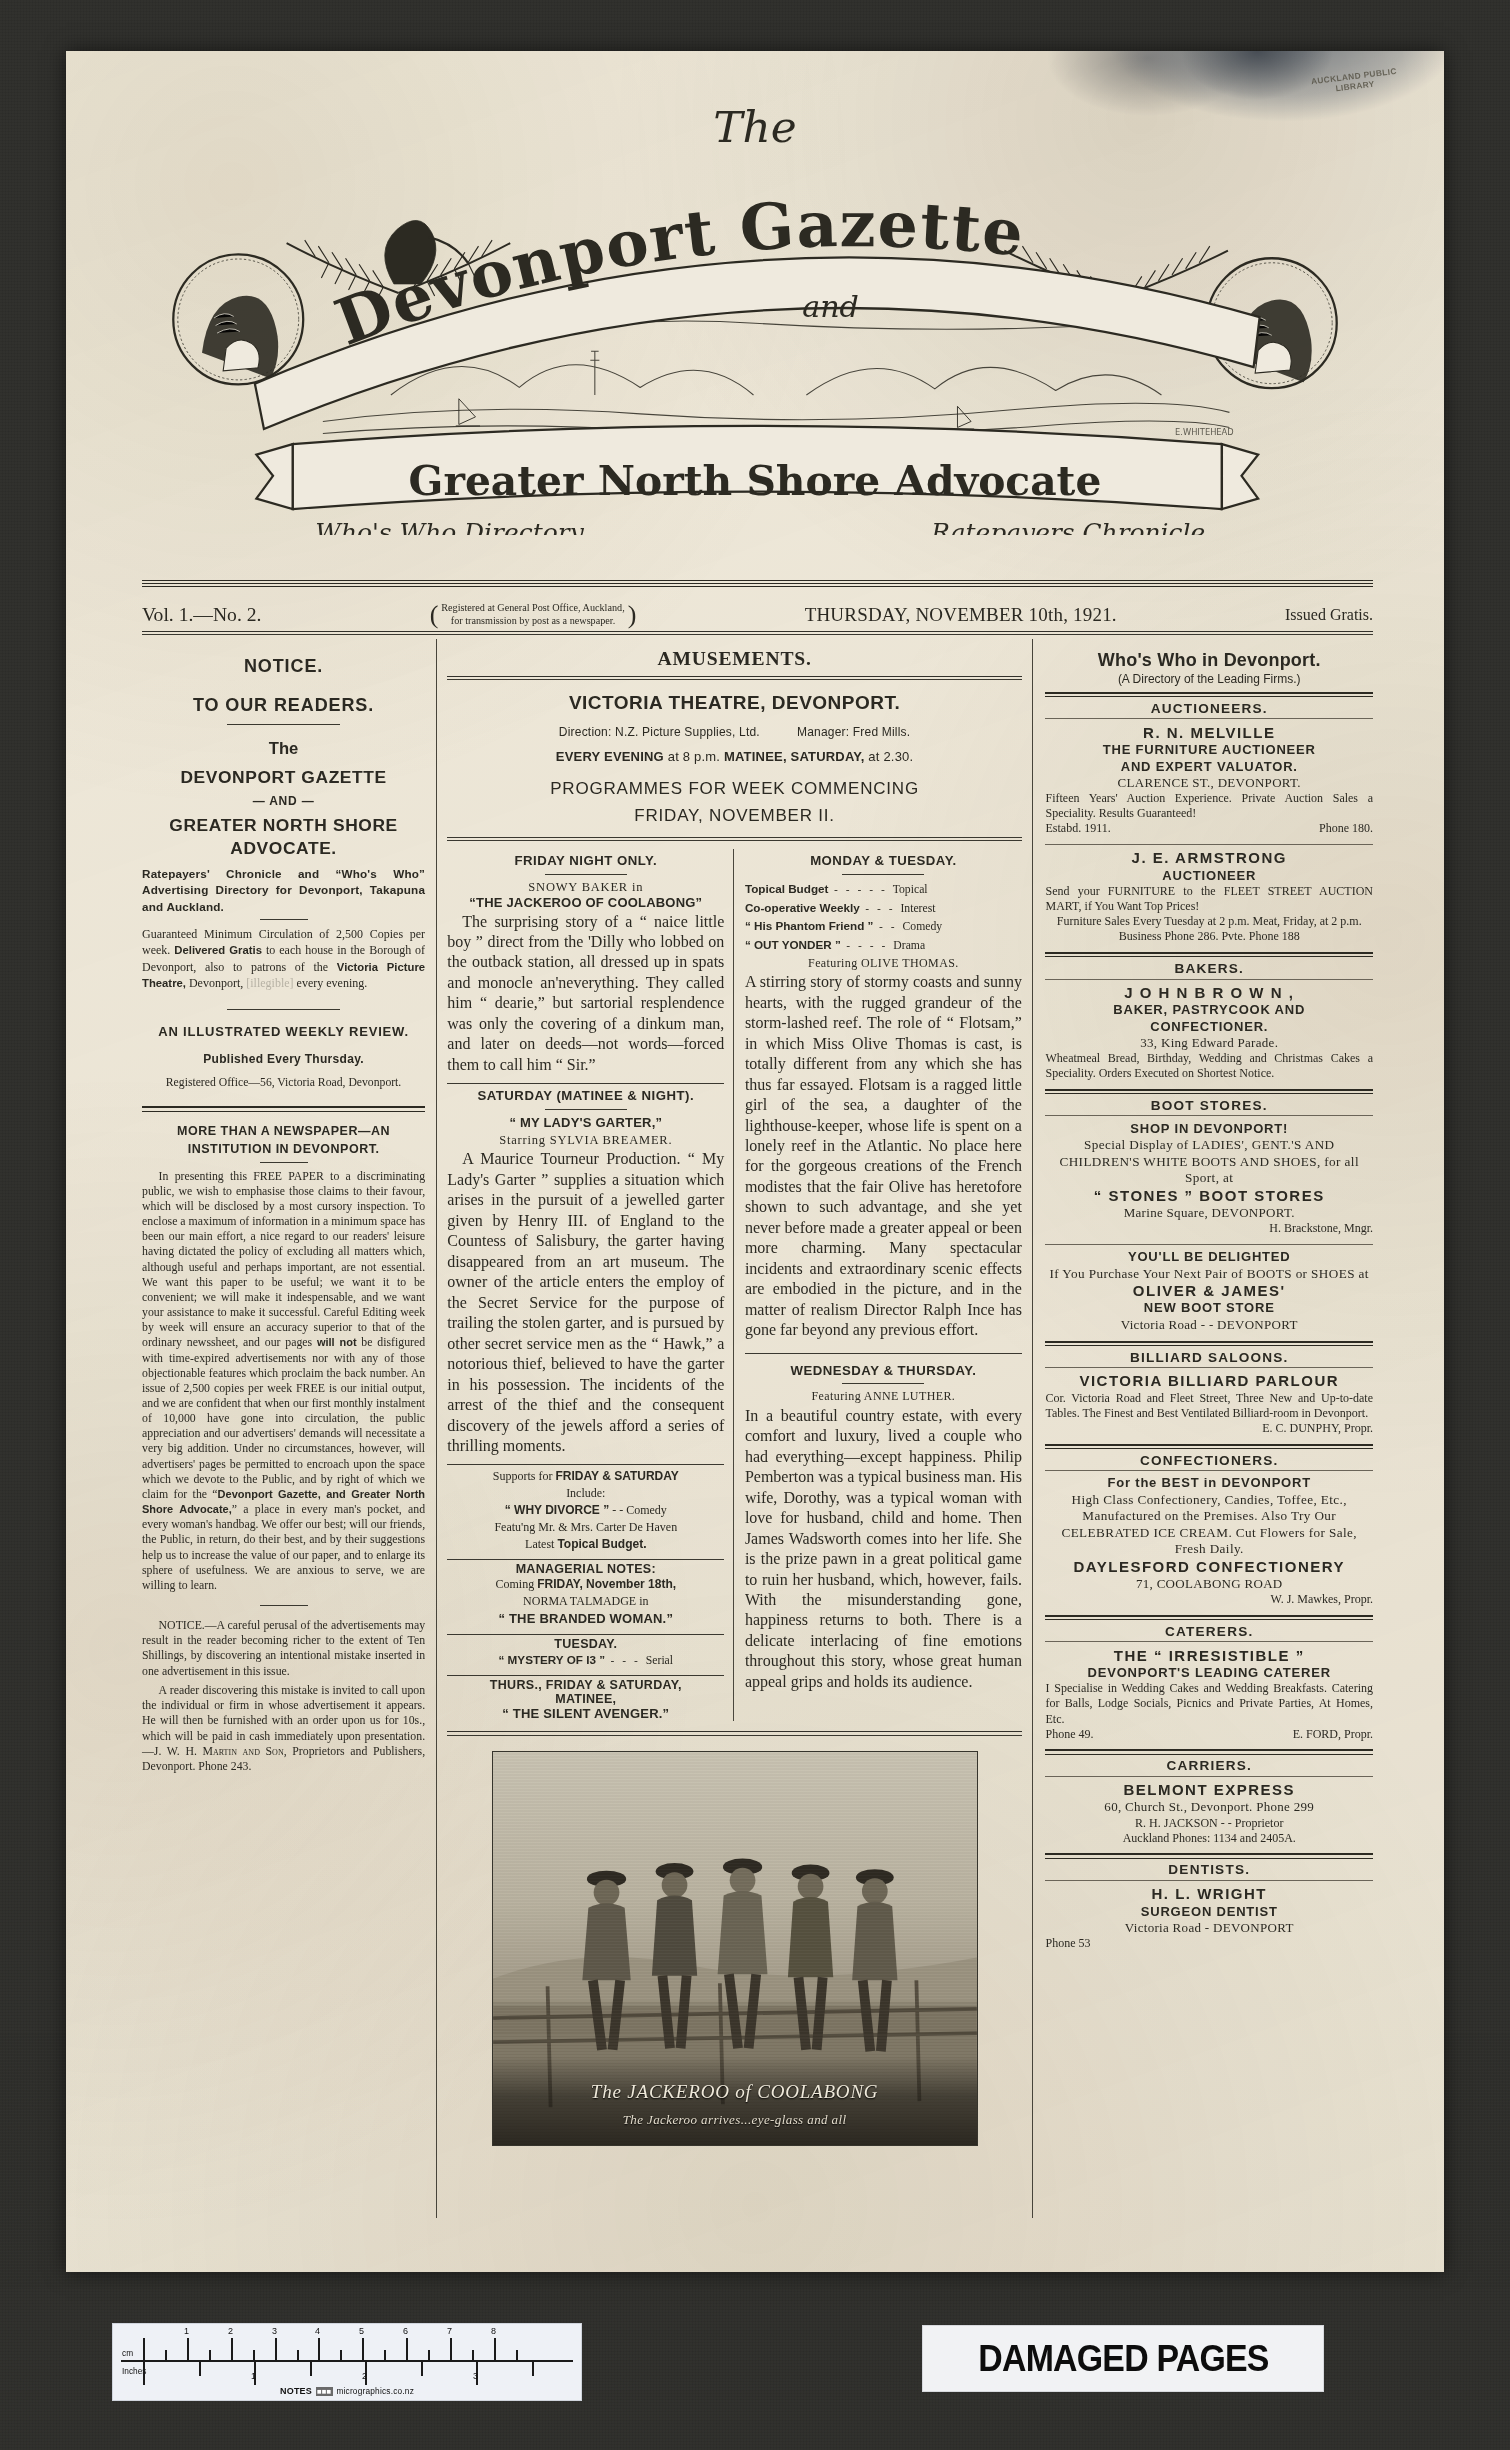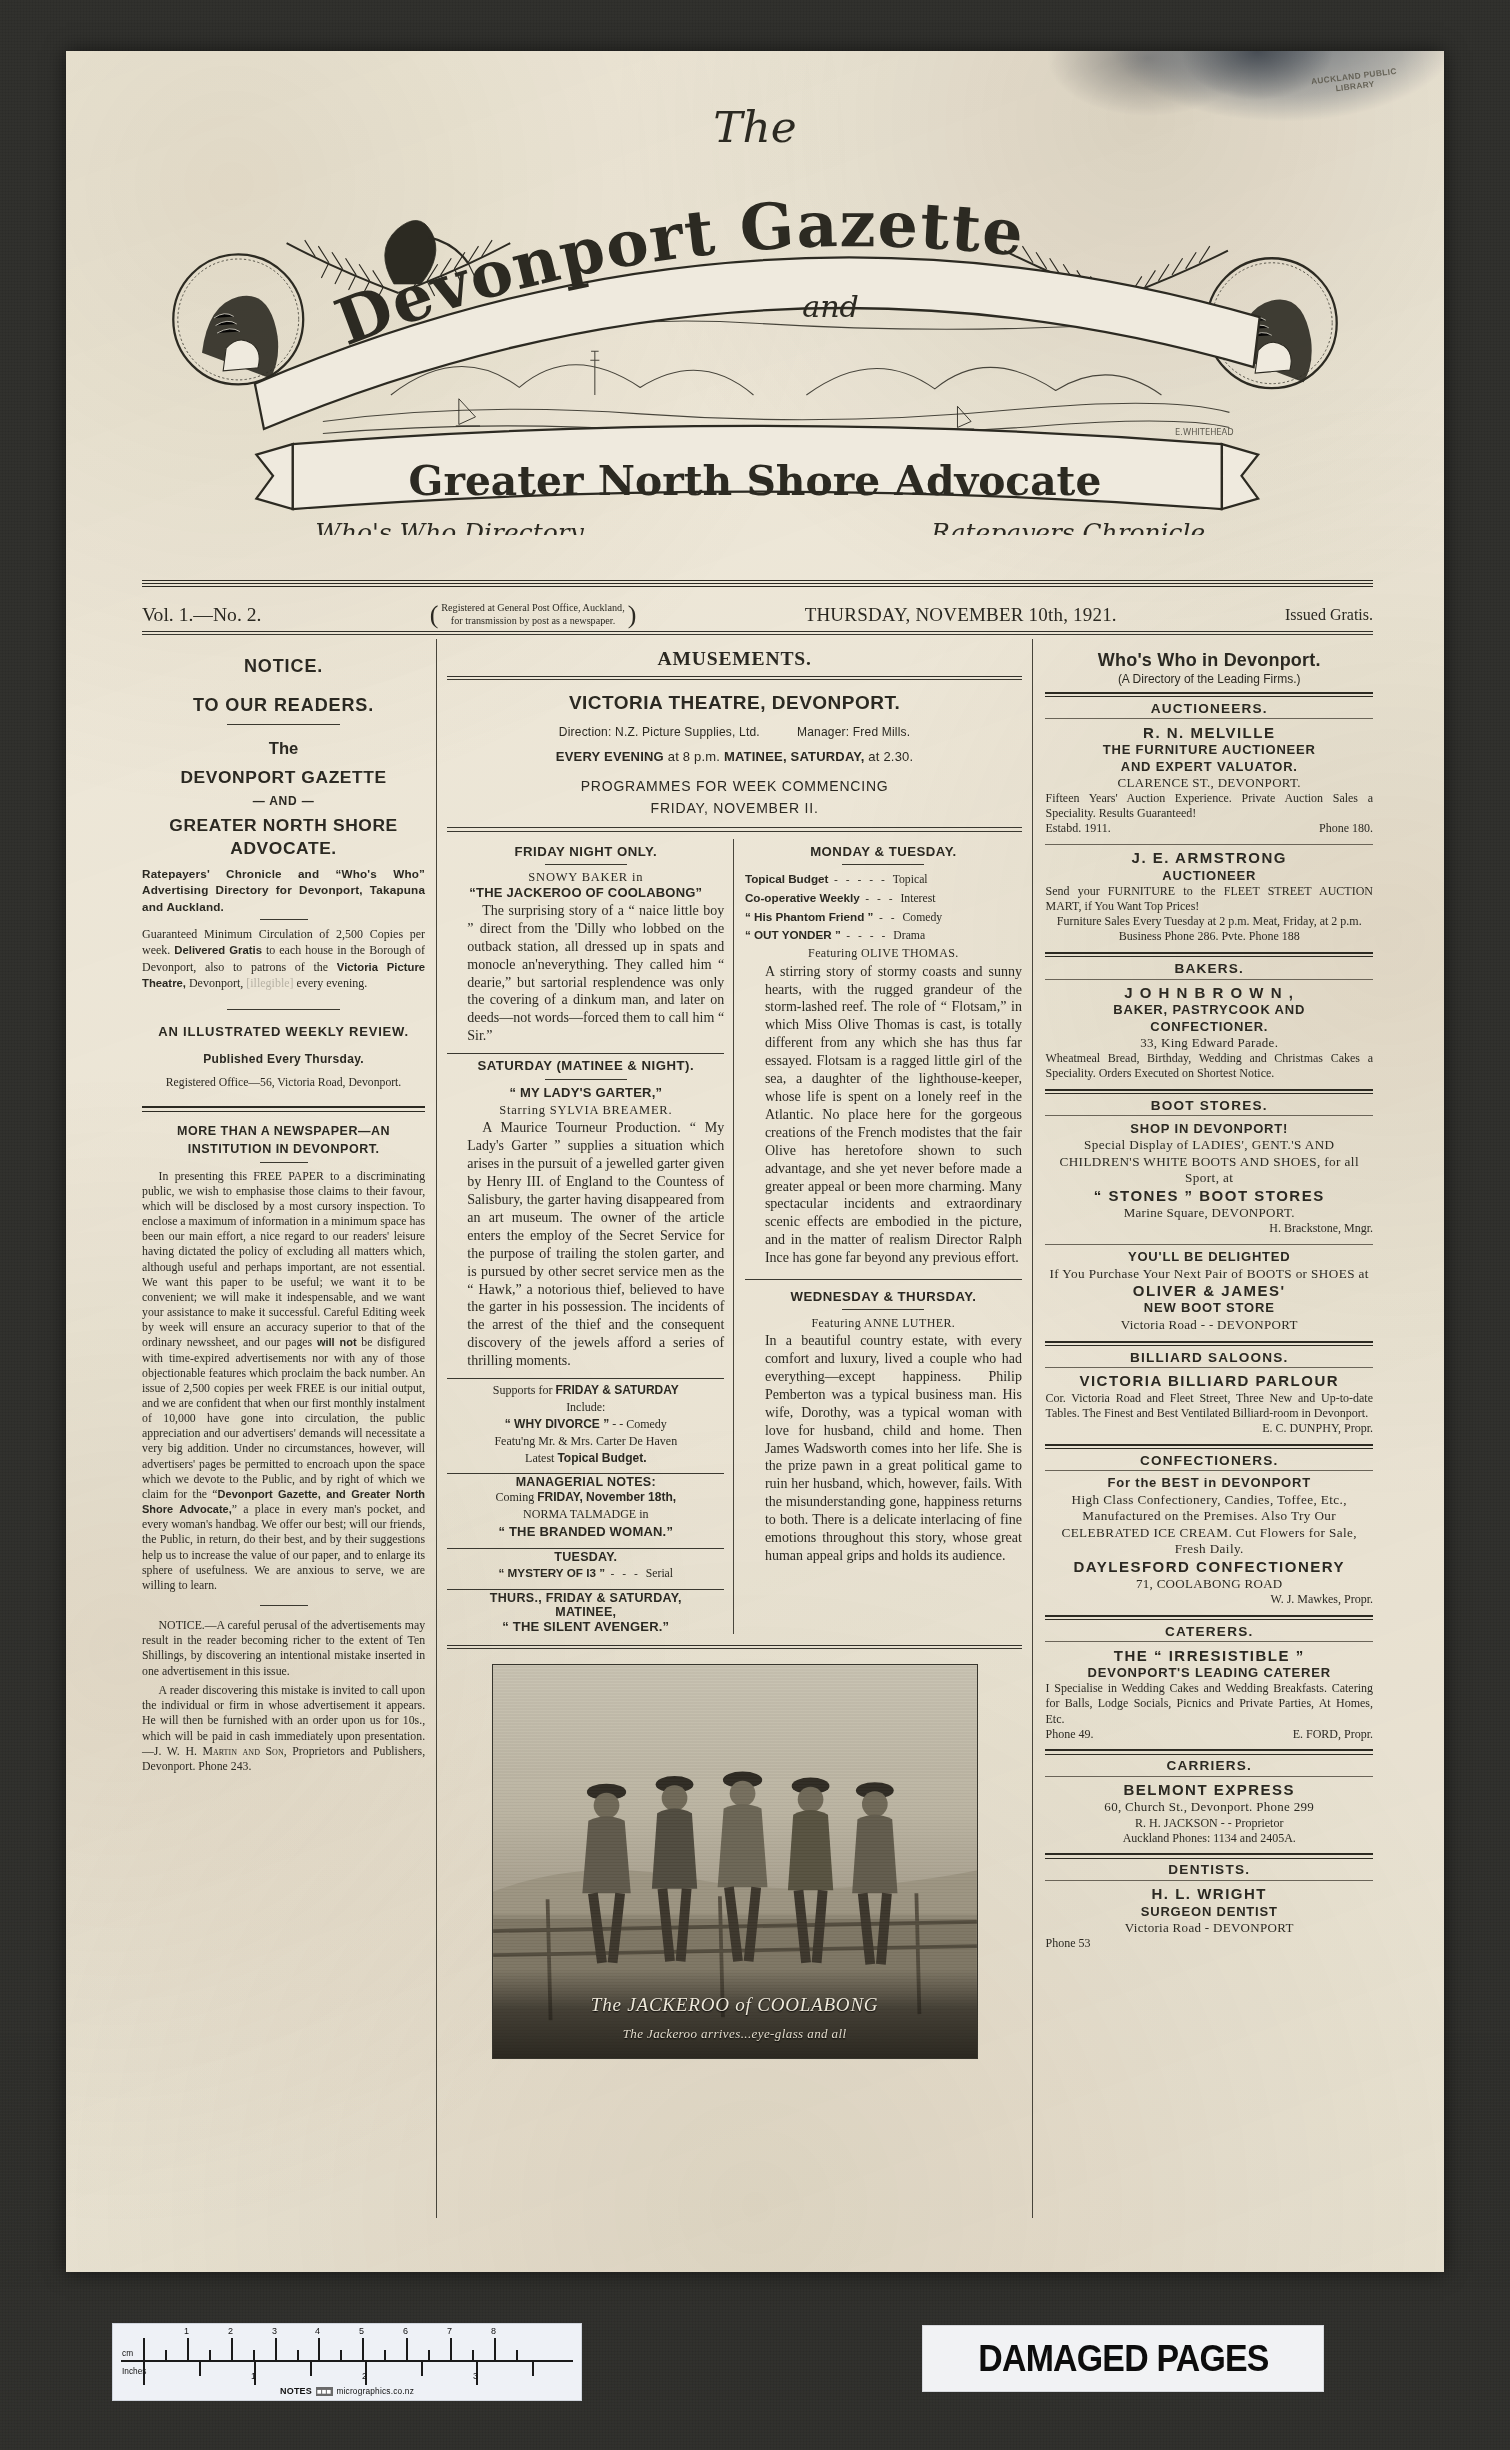--- a/index.html
+++ b/index.html
@@ -103,28 +103,28 @@
   .lead b{font-family:"Liberation Sans", sans-serif;font-size:11px;}
   .notice2{font-size:11.8px;line-height:1.285;text-align:justify;text-indent:16.6px;margin-top:4.5px;}
   .sc{font-variant:small-caps;}
 
   
   .amuse{font-family:"Liberation Serif", serif;font-size:19.6px;font-weight:bold;text-align:center;letter-spacing:0.8px;margin:9px 0 6px;}
   .vt{font-family:"Liberation Sans", sans-serif;font-weight:bold;font-size:19px;text-align:center;letter-spacing:0.5px;margin-top:12px;}
   .dir{font-family:"Liberation Sans", sans-serif;font-size:12px;text-align:center;margin-top:10.6px;letter-spacing:0.2px;}
   .every{font-family:"Liberation Sans", sans-serif;font-size:13px;text-align:center;margin-top:10.6px;letter-spacing:0.2px;}
   .every b{font-weight:bold;}
-  .prog{font-family:"Liberation Sans", sans-serif;font-size:14px;text-align:center;margin-top:10.6px;letter-spacing:0.8px;line-height:1.6;}
+  .prog{font-family:"Liberation Sans", sans-serif;font-size:17px;text-align:center;margin-top:10.6px;letter-spacing:0.8px;line-height:1.6;}
   .mid-split{display:flex;margin-top:7.6px;}
   .ms-l{width:277px;padding-right:9px;}
   .ms-r{width:277px;padding-left:10.6px;border-left:1.5px solid #4a473d;}
   .dayhd{font-family:"Liberation Sans", sans-serif;font-weight:bold;font-size:13.2px;text-align:center;letter-spacing:0.5px;margin-top:4.5px;}
   .star{font-size:12.5px;text-align:center;letter-spacing:0.8px;margin-top:3px;}
   .filmtitle{font-family:"Liberation Sans", sans-serif;font-weight:bold;font-size:13px;text-align:center;letter-spacing:0.2px;}
-  .syn{font-size:14px;line-height:1.28;text-align:justify;text-indent:15px;margin-top:1.5px;margin-left:20px;}
+  .syn{font-size:16px;line-height:1.28;text-align:justify;text-indent:15px;margin-top:1.5px;}
   .synni{text-indent:0;}
   .prgline{font-family:"Liberation Sans", sans-serif;font-size:11.7px;line-height:1.5;}
   .prgline .dots{letter-spacing:2.3px;}
   .feat{font-size:12px;text-align:center;letter-spacing:0.4px;margin:1.5px 0;}
   .supp{font-size:12px;text-align:center;line-height:1.42;margin-top:3px;}
   .supp b{font-family:"Liberation Sans", sans-serif;}
   .mgr{font-family:"Liberation Sans", sans-serif;font-weight:bold;font-size:12.5px;text-align:center;letter-spacing:0.3px;}
   .mgr-body{font-size:12px;text-align:center;line-height:1.42;}
   .mgr-body b{font-family:"Liberation Sans", sans-serif;}
 

